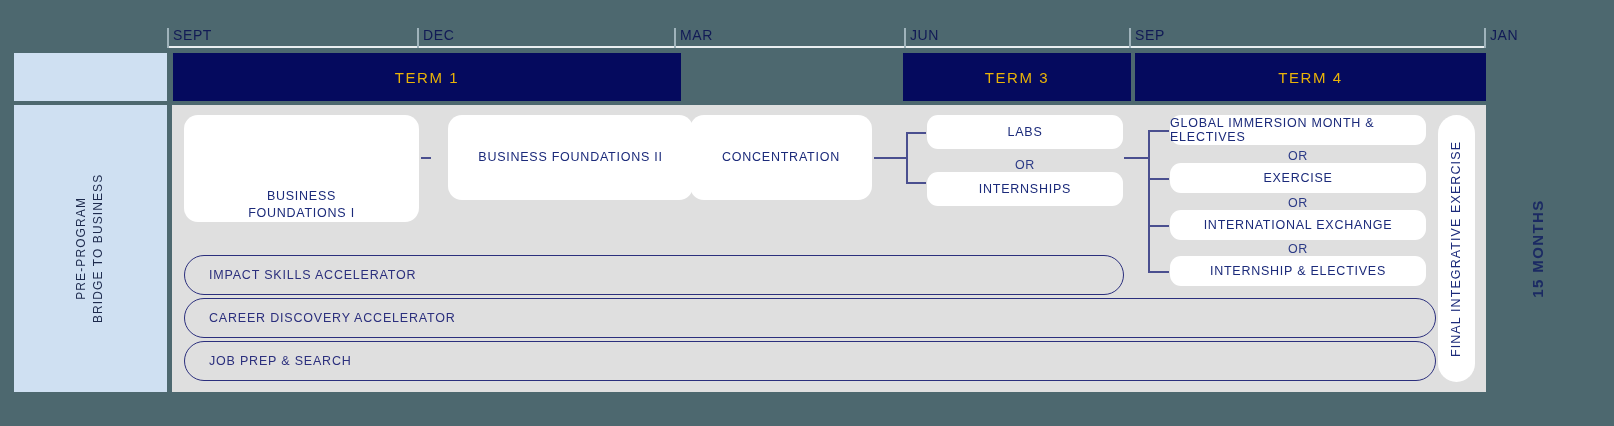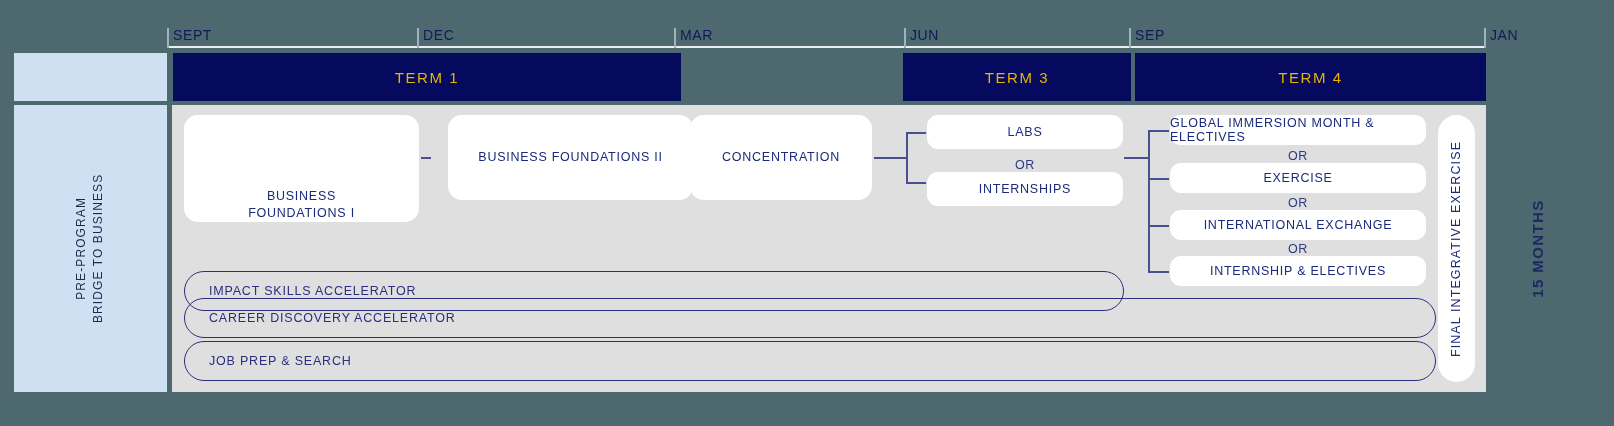--- a/index.html
+++ b/index.html
@@ -222,21 +222,21 @@
           <span>OR</span>
         </div>
         <div class="orlbl" style="left: 998px; top: 88px; width: 256px; height: 17px;">
           <span>OR</span>
         </div>
         <div class="orlbl" style="left: 998px; top: 135px; width: 256px; height: 16px;">
           <span>OR</span>
         </div>
       </div>
     <div id="accs">
-        <div class="acc" style="left: 12px; top: 166px; width: 938px; height: 38px;">
+        <div class="acc" style="left: 12px; top: 150px; width: 938px; height: 38px;">
           <span>IMPACT SKILLS ACCELERATOR</span>
         </div>
         <div class="acc" style="left: 12px; top: 193px; width: 1250px; height: 38px;">
           <span>CAREER DISCOVERY ACCELERATOR</span>
         </div>
         <div class="acc" style="left: 12px; top: 236px; width: 1250px; height: 38px;">
           <span>JOB PREP &amp; SEARCH</span>
         </div>
       </div>
 

